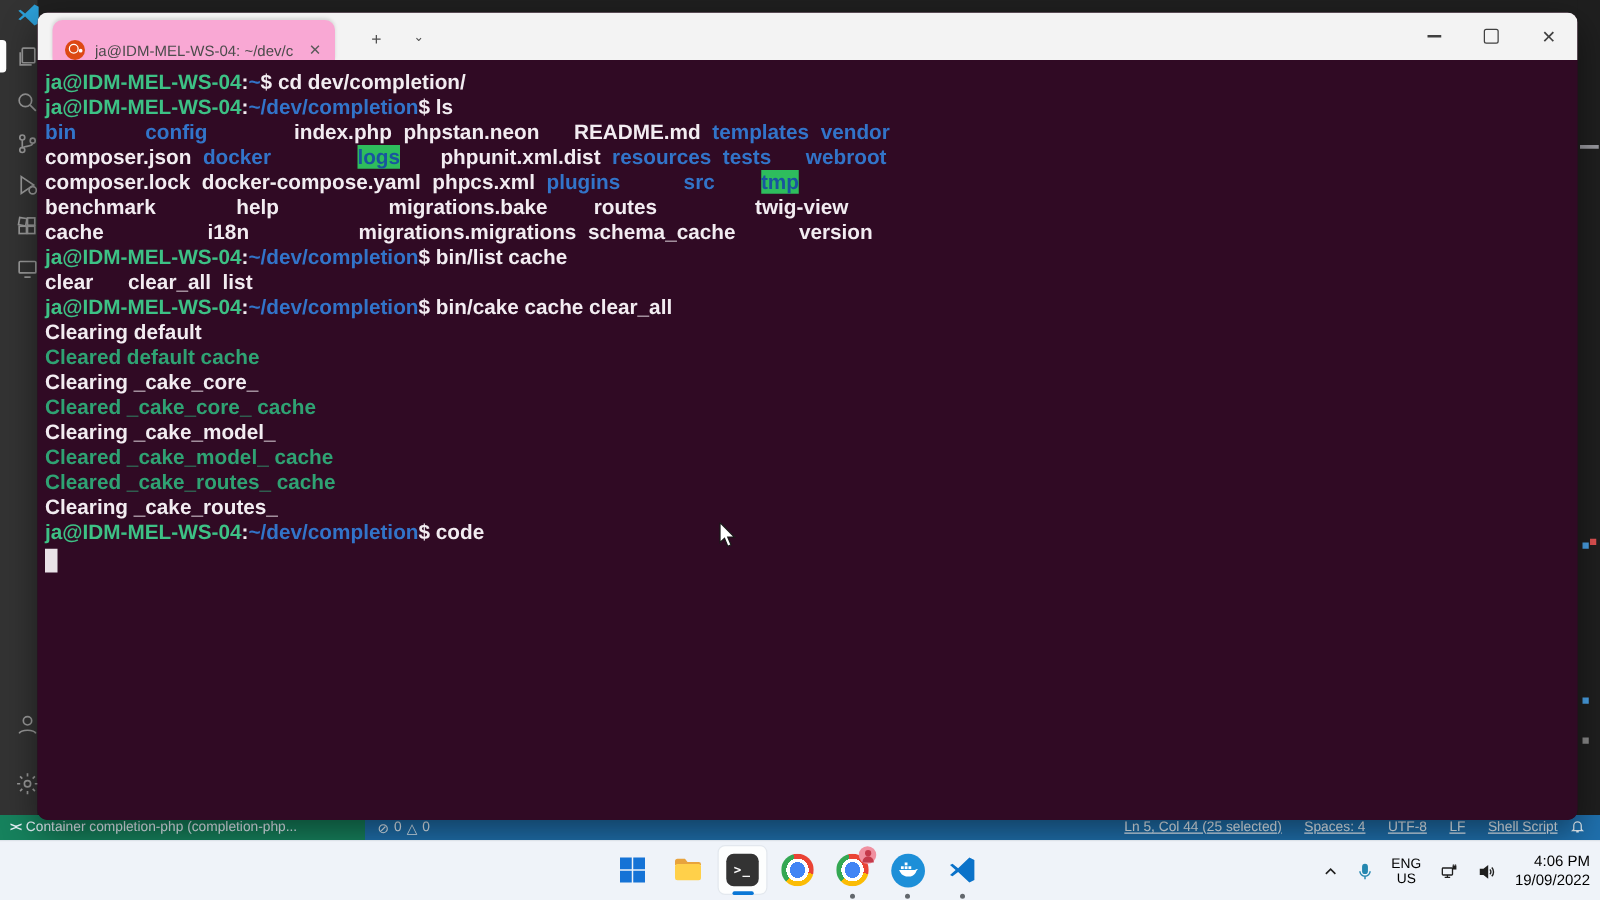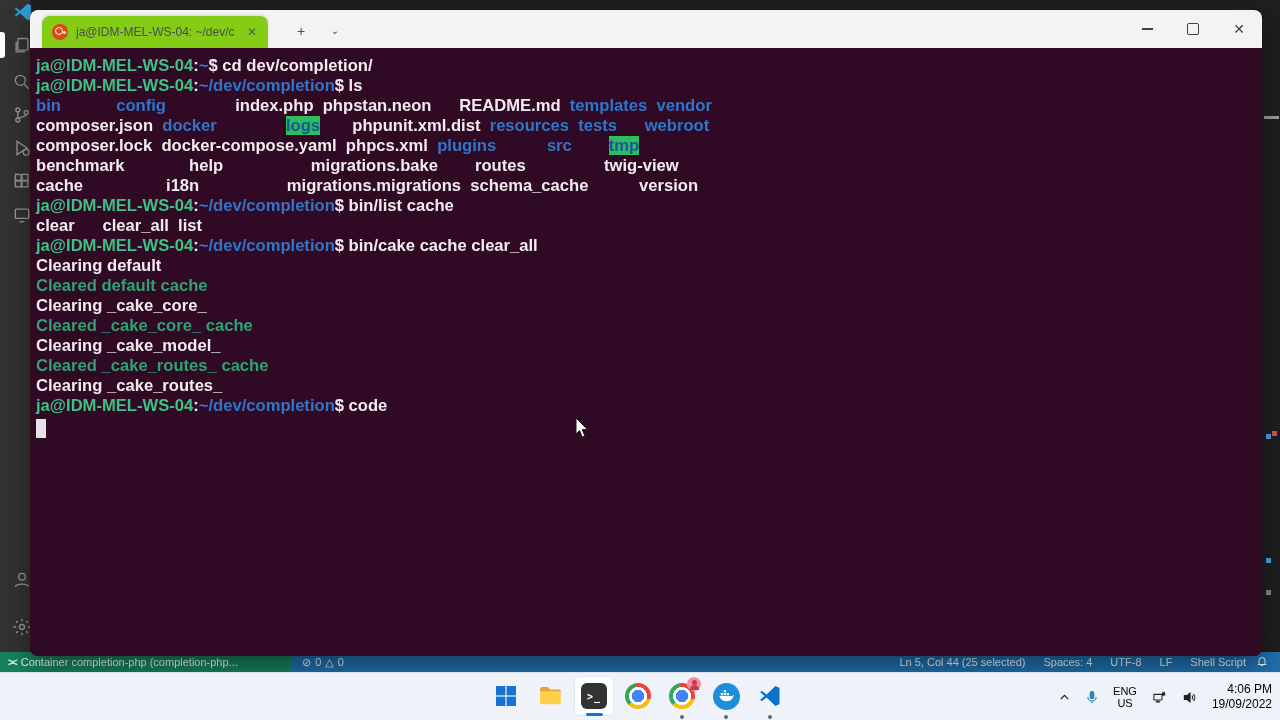--- a/index.html
+++ b/index.html
@@ -21,31 +21,31 @@
   .mm-g1{left:1266px;top:590px;background:#8a8a8a;}
 
   
   .vsc-statusbar{position:absolute;left:0;top:652px;width:1280px;height:20px;background:#1f70ad;
                  display:flex;align-items:center;color:#eaf4fb;font-size:11px;white-space:nowrap;}
   .sb-remote{height:20px;background:#16825d;display:flex;align-items:center;gap:5px;
              padding:0 10px 0 8px;width:292px;box-sizing:border-box;overflow:hidden;}
   .sb-remote .glyph{font-weight:bold;font-size:10px;letter-spacing:-2px;}
   .sb-problems{display:flex;align-items:center;gap:4px;padding:0 10px;}
   .sb-problems .pg{font-size:11px;}
-  .sb-right{margin-left:auto;display:flex;align-items:flex-start;gap:18px;padding-right:34px;}
+  .sb-right{margin-left:auto;display:flex;align-items:flex-start;gap:18px;padding-right:34px;text-decoration:underline;}
   .sb-item{display:inline-block;}
   .sb-bell{position:absolute;right:12px;top:3px;color:#eaf4fb;}
 
   
   .term-window{position:absolute;left:30px;top:10px;width:1232px;height:646px;border-radius:8px;
                overflow:hidden;box-shadow:0 10px 28px rgba(0,0,0,.45);background:#300a24;}
   .term-titlebar{position:relative;height:38px;background:#f3f3f3;}
-  .term-tab{position:absolute;left:12px;top:6px;width:226px;height:32px;background:#84cc16;
+  .term-tab{position:absolute;left:12px;top:6px;width:226px;height:32px;background:#f9a8d4;
             border-radius:8px 8px 0 0;box-shadow:0 -1px 3px rgba(0,0,0,.12);
-            display:flex;align-items:center;gap:8px;padding:0 8px 0 10px;box-sizing:border-box;}
+            display:flex;align-items:flex-end;gap:8px;padding:0 8px 0 10px;box-sizing:border-box;}
   .ubuntu-icon{width:16px;height:16px;border-radius:50%;background:#dd4814;position:relative;flex:0 0 16px;}
   .ubuntu-icon::before{content:"";position:absolute;left:3px;top:3px;width:8px;height:8px;border:1.6px solid #fff;border-radius:50%;box-sizing:border-box;}
   .ubuntu-icon::after{content:"";position:absolute;left:11px;top:6.5px;width:3px;height:3px;background:#fff;border-radius:50%;}
   .term-tab-title{font-size:12px;color:#4b4b4b;white-space:nowrap;overflow:hidden;flex:1;}
   .tab-close{width:16px;height:16px;color:#5a5a5a;font-size:12px;line-height:16px;text-align:center;border-radius:3px;flex:0 0 16px;}
   .bar-btn{position:absolute;top:10px;width:26px;height:22px;color:#4f4f4f;font-size:14px;
            line-height:22px;text-align:center;border-radius:4px;}
   .btn-newtab{left:258px;}
   .btn-tabmenu{left:292px;font-size:10px;}
   .win-controls{position:absolute;right:0;top:0;height:38px;display:flex;}
@@ -217,20 +217,21 @@
         <div class="t-line"><span class="seg-w">benchmark              help                   migrations.bake        routes                 twig-view</span></div>
         <div class="t-line"><span class="seg-w">cache                  i18n                   migrations.migrations  schema_cache           version</span></div>
         <div class="t-line"><span class="seg-u">ja@IDM-MEL-WS-04</span><span class="seg-w">:</span><span class="seg-b">~/dev/completion</span><span class="seg-w">$ bin/list cache</span></div>
         <div class="t-line"><span class="seg-w">clear      clear_all  list</span></div>
         <div class="t-line"><span class="seg-u">ja@IDM-MEL-WS-04</span><span class="seg-w">:</span><span class="seg-b">~/dev/completion</span><span class="seg-w">$ bin/cake cache clear_all</span></div>
         <div class="t-line"><span class="seg-w">Clearing default</span></div>
         <div class="t-line"><span class="seg-g">Cleared default cache</span></div>
         <div class="t-line"><span class="seg-w">Clearing _cake_core_</span></div>
         <div class="t-line"><span class="seg-g">Cleared _cake_core_ cache</span></div>
         <div class="t-line"><span class="seg-w">Clearing _cake_model_</span></div>
+        <div class="t-line"><span class="seg-g">Cleared _cake_model_ cache</span></div>
         <div class="t-line"><span class="seg-g">Cleared _cake_routes_ cache</span></div>
         <div class="t-line"><span class="seg-w">Clearing _cake_routes_</span></div>
         <div class="t-line"><span class="seg-u">ja@IDM-MEL-WS-04</span><span class="seg-w">:</span><span class="seg-b">~/dev/completion</span><span class="seg-w">$ code</span></div>
         <div class="t-line"><span class="seg-cur"> </span></div>
       </div>
   </div>
 
   <div class="mouse">
     <svg width="15" height="21" viewBox="0 0 15 21">
         <polygon points="1,0 1,16 4.6,12.6 7.2,19 9.8,17.9 7.2,11.6 12.5,11.6" fill="#ffffff" stroke="#1a1a1a" stroke-width="1"></polygon>

